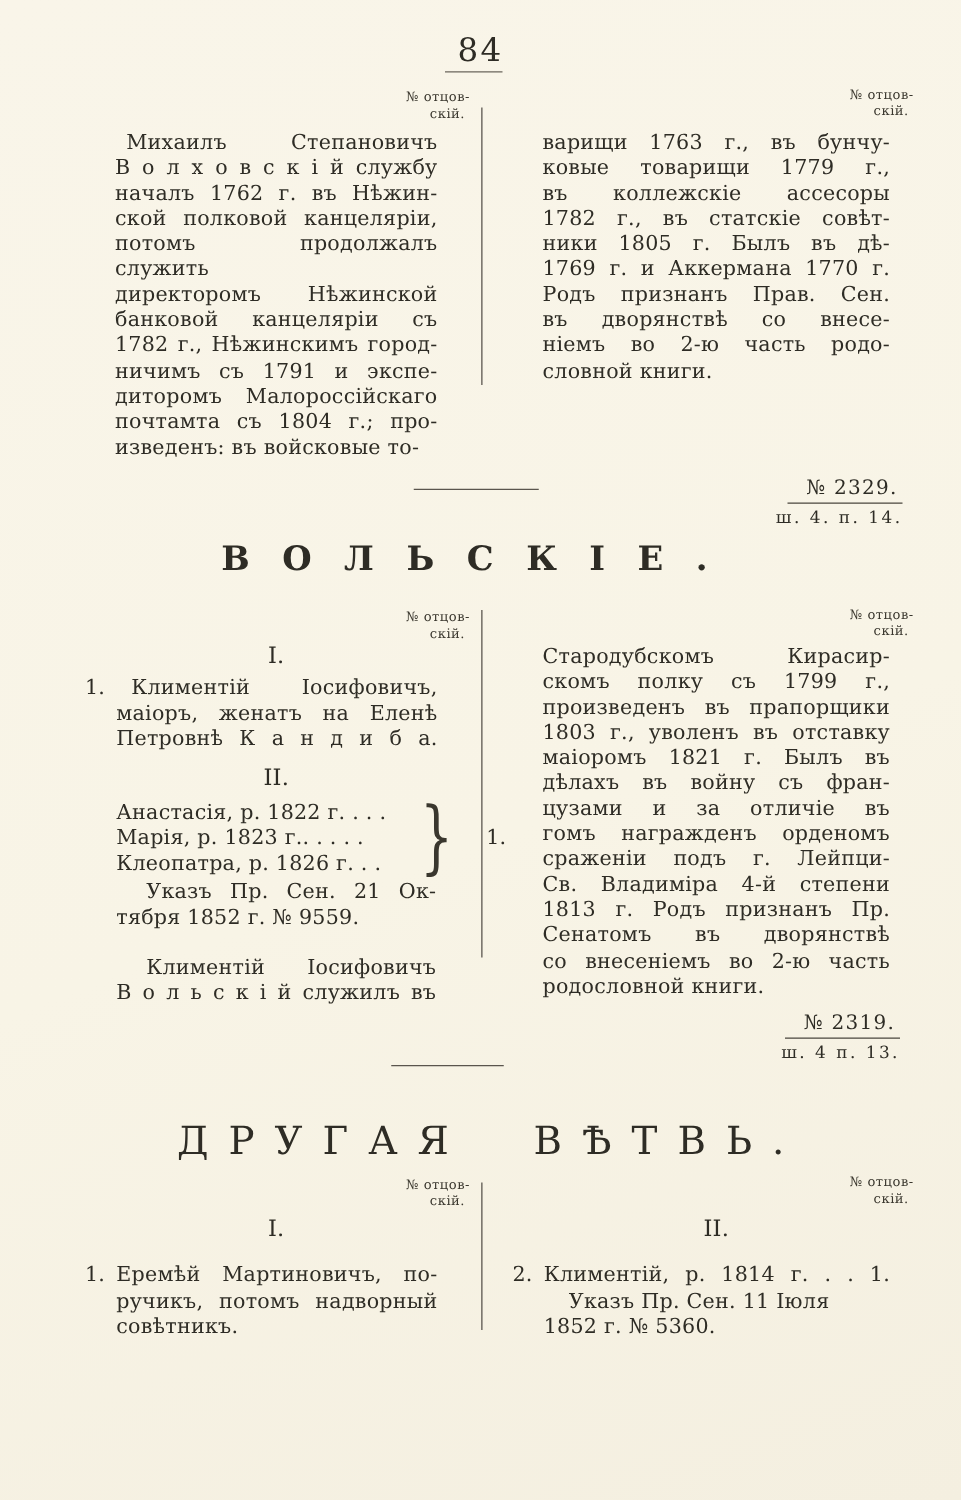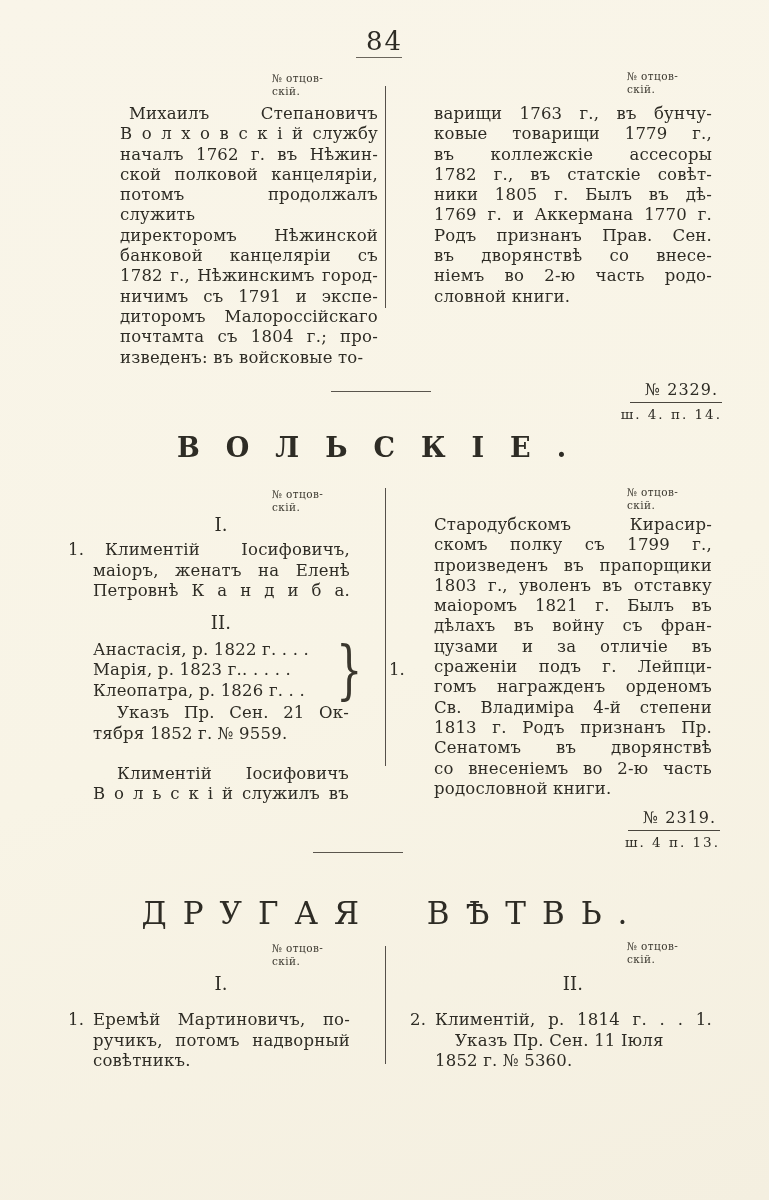--- a/index.html
+++ b/index.html
@@ -13,21 +13,21 @@
   .page{
     position:relative;width:769px;height:1200px;
     background:linear-gradient(160deg,#f9f5e9 0%,#f8f4e6 55%,#f4efe0 100%);
   }
   
   .pagenum{position:absolute;top:26px;left:0;width:769px;text-align:center;
     font-size:26px;letter-spacing:2px;}
   .pagenum-rule{position:absolute;top:57px;left:356px;width:46px;height:1px;background:#6b665c;}
   
   .colhead{position:absolute;width:104px;font-size:10.5px;line-height:12.5px;
-    text-align:left;letter-spacing:0.4px;color:#3a372e;}
+    text-align:right;letter-spacing:0.4px;color:#3a372e;}
   .colhead .ch2{padding-right:4px;}
   
   .vrule{position:absolute;left:385px;width:1px;background:#55504a;}
   
   .lines{position:absolute;font-size:16.5px;line-height:20.3px;letter-spacing:0.2px;}
   .tline{text-align:justify;text-align-last:justify;}
   .nojust .tline{text-align:left;text-align-last:left;}
   .jlast-left .tline:last-child{text-align-last:left;}
   .ind-first-sm .tline:first-child{text-indent:9px;}
   .ind-first-md .tline:first-child{text-indent:12px;}
@@ -71,21 +71,21 @@
   <div class="colhead" style="top:72px;left:272px;">
     <div>№ отцов-</div>
     <div class="ch2">скій.</div>
   </div>
   <div class="colhead" style="top:70px;left:627px;">
     <div>№ отцов-</div>
     <div class="ch2">скій.</div>
   </div>
   <div class="vrule" style="top:86px;height:222px;"></div>
 
-  <div class="lines jlast-left ind-first-sm" style="top:104px;left:92px;width:258px;margin-left:28px;">
+  <div class="lines jlast-left ind-first-sm" style="top:104px;left:92px;width:258px;">
       <div class="tline">Михаилъ Степановичъ</div>
       <div class="tline">В о л х о в с к і й службу</div>
       <div class="tline">началъ 1762 г. въ Нѣжин-</div>
       <div class="tline">ской полковой канцеляріи,</div>
       <div class="tline">потомъ продолжалъ служить</div>
       <div class="tline">директоромъ Нѣжинской</div>
       <div class="tline">банковой канцеляріи съ</div>
       <div class="tline">1782 г., Нѣжинскимъ город-</div>
       <div class="tline">ничимъ съ 1791 и экспе-</div>
       <div class="tline">диторомъ Малороссійскаго</div>
@@ -157,22 +157,22 @@
   </div>
 
   <div class="lines jlast-left" style="top:515px;left:434px;width:278px;">
       <div class="tline">Стародубскомъ Кирасир-</div>
       <div class="tline">скомъ полку съ 1799 г.,</div>
       <div class="tline">произведенъ въ прапорщики</div>
       <div class="tline">1803 г., уволенъ въ отставку</div>
       <div class="tline">маіоромъ 1821 г. Былъ въ</div>
       <div class="tline">дѣлахъ въ войну съ фран-</div>
       <div class="tline">цузами и за отличіе въ</div>
+      <div class="tline">гомъ награжденъ орденомъ</div>
       <div class="tline">сраженіи подъ г. Лейпци-</div>
-      <div class="tline">гомъ награжденъ орденомъ</div>
       <div class="tline">Св. Владиміра 4-й степени</div>
       <div class="tline">1813 г. Родъ признанъ Пр.</div>
       <div class="tline">Сенатомъ въ дворянствѣ</div>
       <div class="tline">со внесеніемъ во 2-ю часть</div>
       <div class="tline">родословной книги.</div>
     </div>
 
   <div class="refblock" style="top:808px;left:596px;">
     <div class="refnum">№ 2319.</div>
     <div class="refrule"></div>

